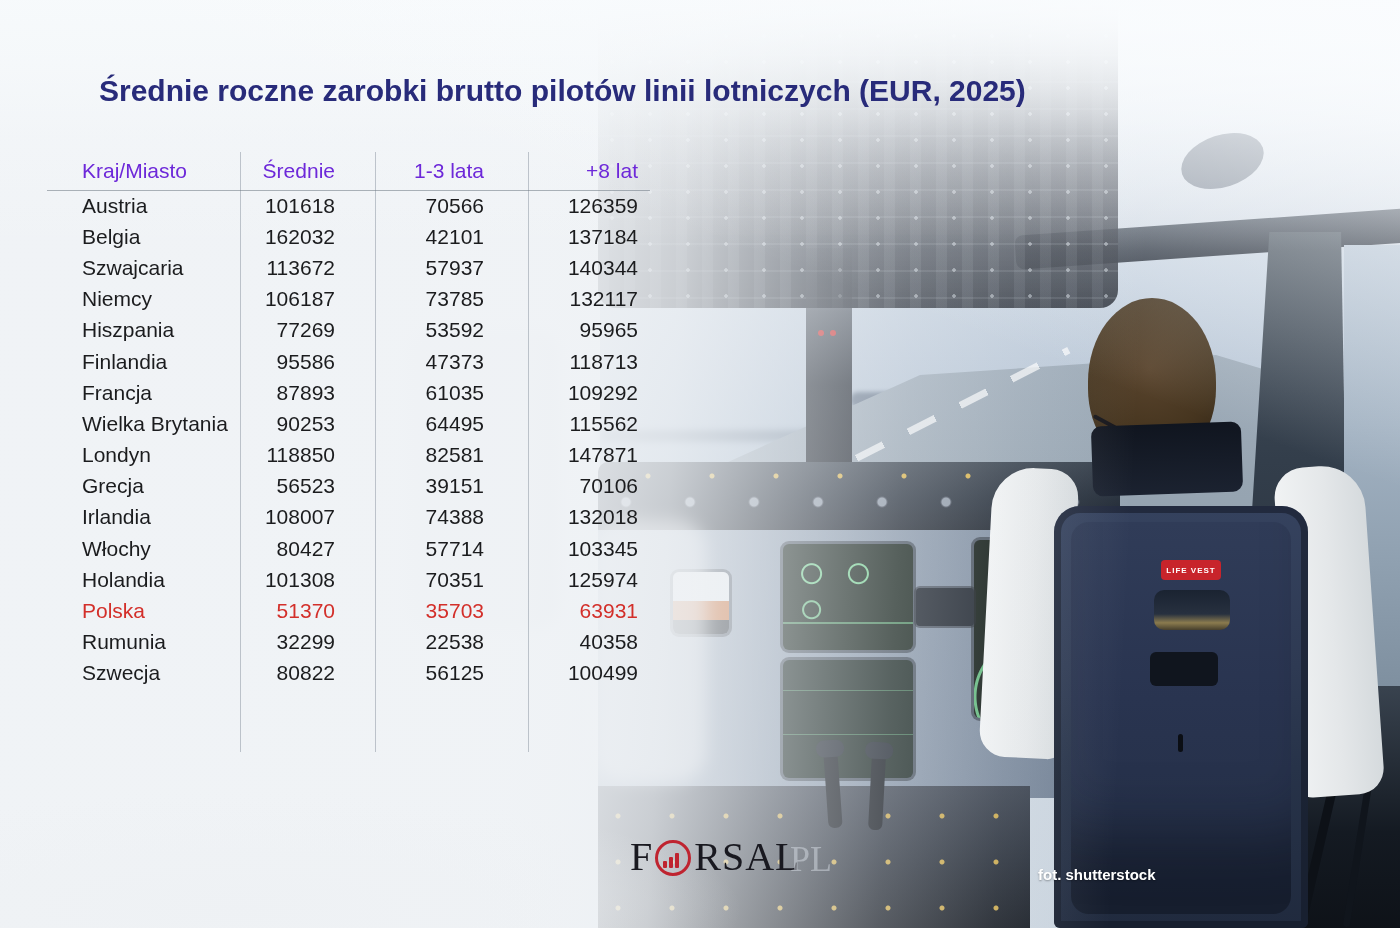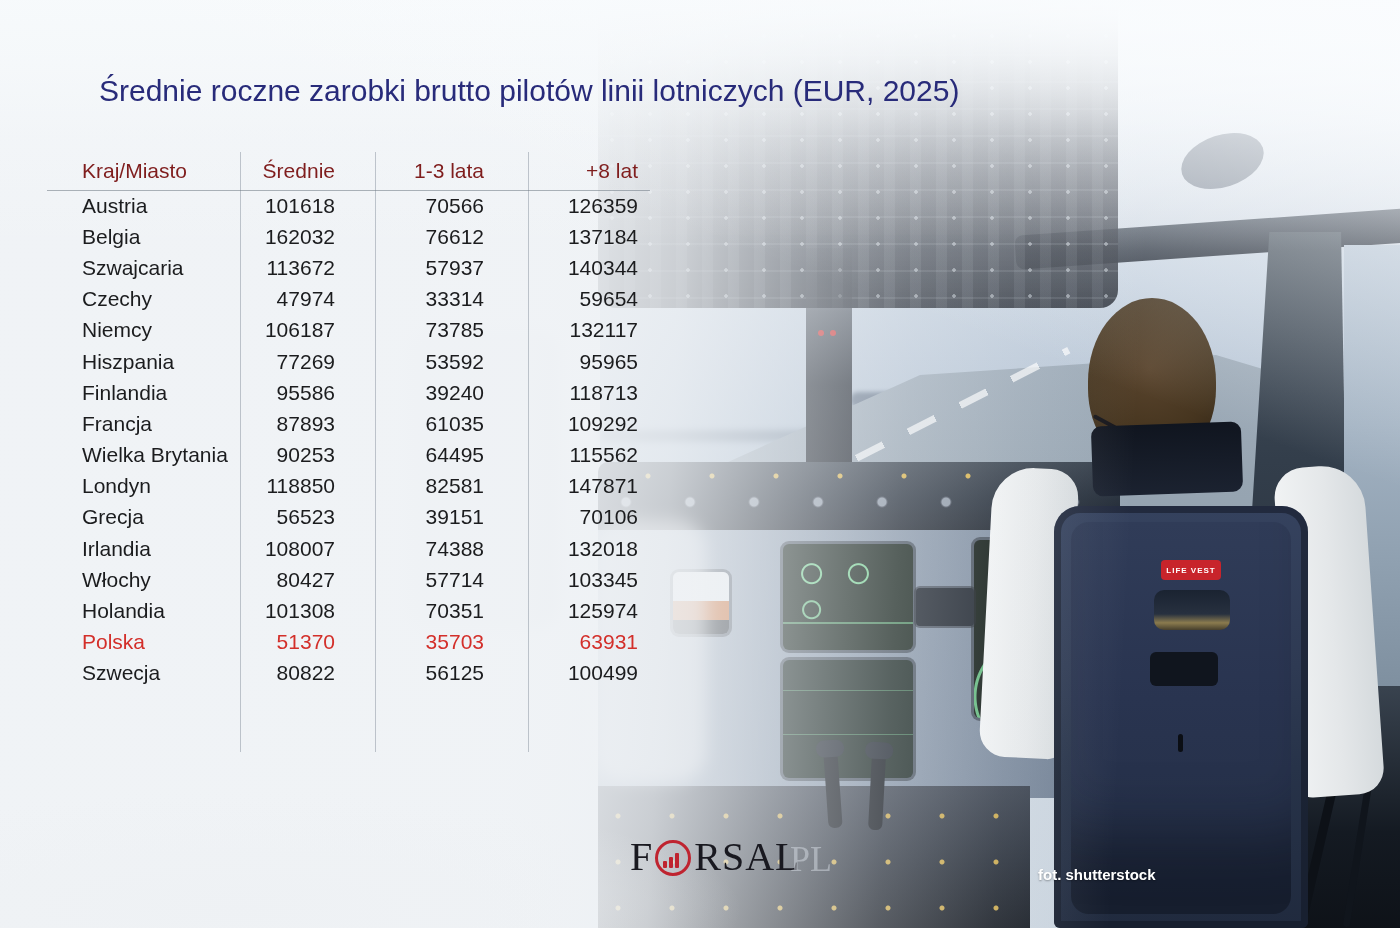--- a/index.html
+++ b/index.html
@@ -96,25 +96,25 @@
   .faint1{left:408px;top:330px;width:150px;height:300px;border-radius:24px;background:rgba(140,152,166,.28);filter:blur(7px);}
   .faint2{left:594px;top:520px;width:112px;height:262px;border-radius:30px;background:rgba(236,239,241,.55);filter:blur(8px);}
   .wash{inset:0;
     background:
       radial-gradient(ellipse 720px 170px at 17% 98%,rgba(238,241,244,.95) 0%,rgba(238,241,244,0) 70%),
       linear-gradient(200deg,rgba(250,252,254,.92) 0%,rgba(250,252,254,.45) 16%,rgba(250,252,254,0) 34%),
       linear-gradient(180deg,rgba(247,250,252,.95) 0%,rgba(247,250,252,.7) 7%,rgba(247,250,252,.3) 15%,rgba(247,250,252,0) 27%),
       linear-gradient(93deg,rgba(240,243,246,.98) 0%,rgba(240,243,246,.96) 38%,rgba(240,243,246,.8) 48%,rgba(240,243,246,.55) 56%,rgba(241,244,247,.3) 64%,rgba(243,246,248,.12) 72%,rgba(245,248,250,0) 80%);}
   
   #content{position:absolute;inset:0;z-index:20;}
-  .title{left:99px;top:74px;width:1000px;font-size:30px;font-weight:normal;color:#282b7a;}
+  .title{left:99px;top:74px;width:1000px;font-size:30px;font-weight:bold;color:#282b7a;}
   .subtitle{left:380px;top:127px;width:270px;text-align:center;font-size:22px;color:#3b3c95;}
   .tablewrap{left:47px;top:152px;width:603px;}
   .thead,.trow{display:grid;grid-template-columns:193px 135px 153px 122px;align-items:center;}
-  .thead{height:38px;color:#7f1d1d;font-size:21px;}
+  .thead{height:38px;color:#6d28d9;font-size:21px;}
   .trow{height:31.2px;font-size:21px;color:#1b1c1e;}
   .c-country{padding-left:35px;text-align:left;}
   .c-num{text-align:right;}
   .thead > div:nth-child(2),.trow > div:nth-child(2){padding-right:40px;padding-left:16px;}
   .thead > div:nth-child(3),.trow > div:nth-child(3){padding-right:44px;margin-left:32px;}
   .thead > div:nth-child(4),.trow > div:nth-child(4){padding-right:12px;}
   .trow.highlight > div{color:#d32f2a;}
   .vline{position:absolute;top:0;width:1px;height:600px;background:rgba(125,135,148,.45);}
   .hline{position:absolute;left:0;top:38px;width:603px;height:1px;background:rgba(110,120,132,.55);}
   .footer{left:22px;top:840px;width:586px;text-align:center;font-size:16px;font-weight:bold;color:#17181a;line-height:26px;}
@@ -202,51 +202,45 @@
     <div id="tbody">
         <div class="trow">
     <div class="c-country">Austria</div>
     <div class="c-num">101618</div>
     <div class="c-num">70566</div>
     <div class="c-num">126359</div>
   </div>
         <div class="trow">
     <div class="c-country">Belgia</div>
     <div class="c-num">162032</div>
-    <div class="c-num">76612</div>
+    <div class="c-num">42101</div>
     <div class="c-num">137184</div>
   </div>
         <div class="trow">
     <div class="c-country">Szwajcaria</div>
     <div class="c-num">113672</div>
     <div class="c-num">57937</div>
     <div class="c-num">140344</div>
   </div>
         <div class="trow">
-    <div class="c-country">Czechy</div>
-    <div class="c-num">47974</div>
-    <div class="c-num">33314</div>
-    <div class="c-num">59654</div>
-  </div>
-        <div class="trow">
     <div class="c-country">Niemcy</div>
     <div class="c-num">106187</div>
     <div class="c-num">73785</div>
     <div class="c-num">132117</div>
   </div>
         <div class="trow">
     <div class="c-country">Hiszpania</div>
     <div class="c-num">77269</div>
     <div class="c-num">53592</div>
     <div class="c-num">95965</div>
   </div>
         <div class="trow">
     <div class="c-country">Finlandia</div>
     <div class="c-num">95586</div>
-    <div class="c-num">39240</div>
+    <div class="c-num">47373</div>
     <div class="c-num">118713</div>
   </div>
         <div class="trow">
     <div class="c-country">Francja</div>
     <div class="c-num">87893</div>
     <div class="c-num">61035</div>
     <div class="c-num">109292</div>
   </div>
         <div class="trow">
     <div class="c-country">Wielka Brytania</div>
@@ -282,20 +276,26 @@
     <div class="c-country">Holandia</div>
     <div class="c-num">101308</div>
     <div class="c-num">70351</div>
     <div class="c-num">125974</div>
   </div>
         <div class="trow highlight">
     <div class="c-country">Polska</div>
     <div class="c-num">51370</div>
     <div class="c-num">35703</div>
     <div class="c-num">63931</div>
+  </div>
+        <div class="trow">
+    <div class="c-country">Rumunia</div>
+    <div class="c-num">32299</div>
+    <div class="c-num">22538</div>
+    <div class="c-num">40358</div>
   </div>
         <div class="trow">
     <div class="c-country">Szwecja</div>
     <div class="c-num">80822</div>
     <div class="c-num">56125</div>
     <div class="c-num">100499</div>
   </div>
       </div>
   </div>
 

